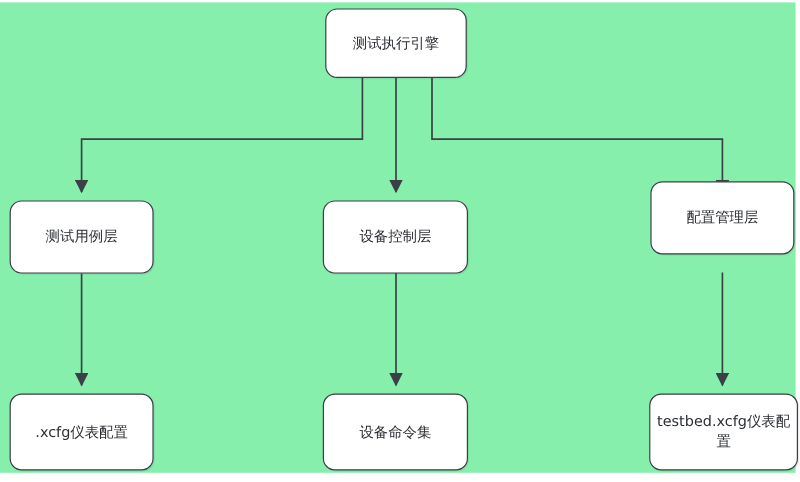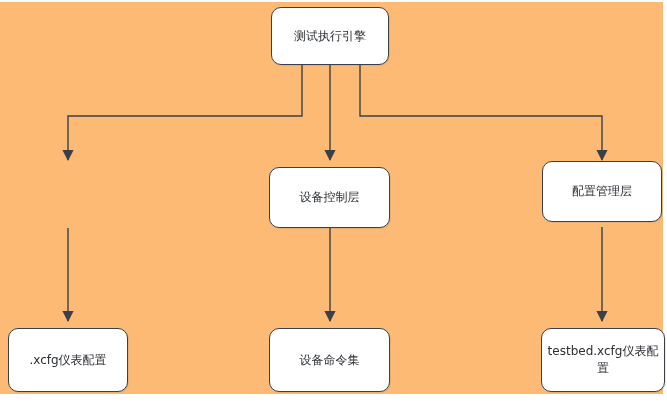--- a/index.html
+++ b/index.html
@@ -14,21 +14,21 @@
     height: 402px;
     background: #ffffff;
     overflow: hidden;
   }
   .canvas {
     position: absolute;
     left: 0;
     top: 2px;
     width: 663px;
     height: 392px;
-    background: #fdba74;
+    background: #86efac;
   }
   .edges-layer {
     position: absolute;
     left: 0;
     top: -2px; 
     width: 663px;
     height: 402px;
     pointer-events: none;
   }
   .node {
@@ -42,21 +42,21 @@
     justify-content: center;
     text-align: center;
     font-size: 12px;
     color: #2b2e33;
     box-shadow: 1px 1px 0 rgba(60,70,90,0.10);
   }
   
   .node-top        { left: 271px; top:   5px; width: 118px; height: 58px; }
   .node-mid-left   { left:   8px; top: 165px; width: 120px; height: 61px; }
   .node-mid-center { left: 269px; top: 165px; width: 121px; height: 61px; text-align: center; }
-  .node-mid-right  { left: 542px; top: 159px; width: 120px; height: 61px; }
+  .node-mid-right  { left: 542px; top: 149px; width: 120px; height: 61px; }
   .node-bot-left   { left:   8px; top: 326px; width: 120px; height: 64px; }
   .node-bot-center { left: 269px; top: 326px; width: 121px; height: 64px; align-items: center; }
   .node-bot-right  { left: 541px; top: 326px; width: 124px; height: 64px; }
 </style>
 </head>
 <body>
 
 <div class="page">
   <div class="canvas">
 
@@ -73,20 +73,23 @@
         <polyline points="68,228 68,321" marker-end="url(#arrow)"></polyline>
         <polyline points="330,227 330,321" marker-end="url(#arrow)"></polyline>
         <polyline points="602,227 602,321" marker-end="url(#arrow)"></polyline>
       </g>
     </svg>
 
     <div class="node node-top">
       <span>测试执行引擎</span>
     </div>
 
+    <div class="node node-mid-left">
+      <span>测试用例层</span>
+    </div>
 
     <div class="node node-mid-center">
       <span>设备控制层</span>
     </div>
 
     <div class="node node-mid-right">
       <span>配置管理层</span>
     </div>
 
     <div class="node node-bot-left">

